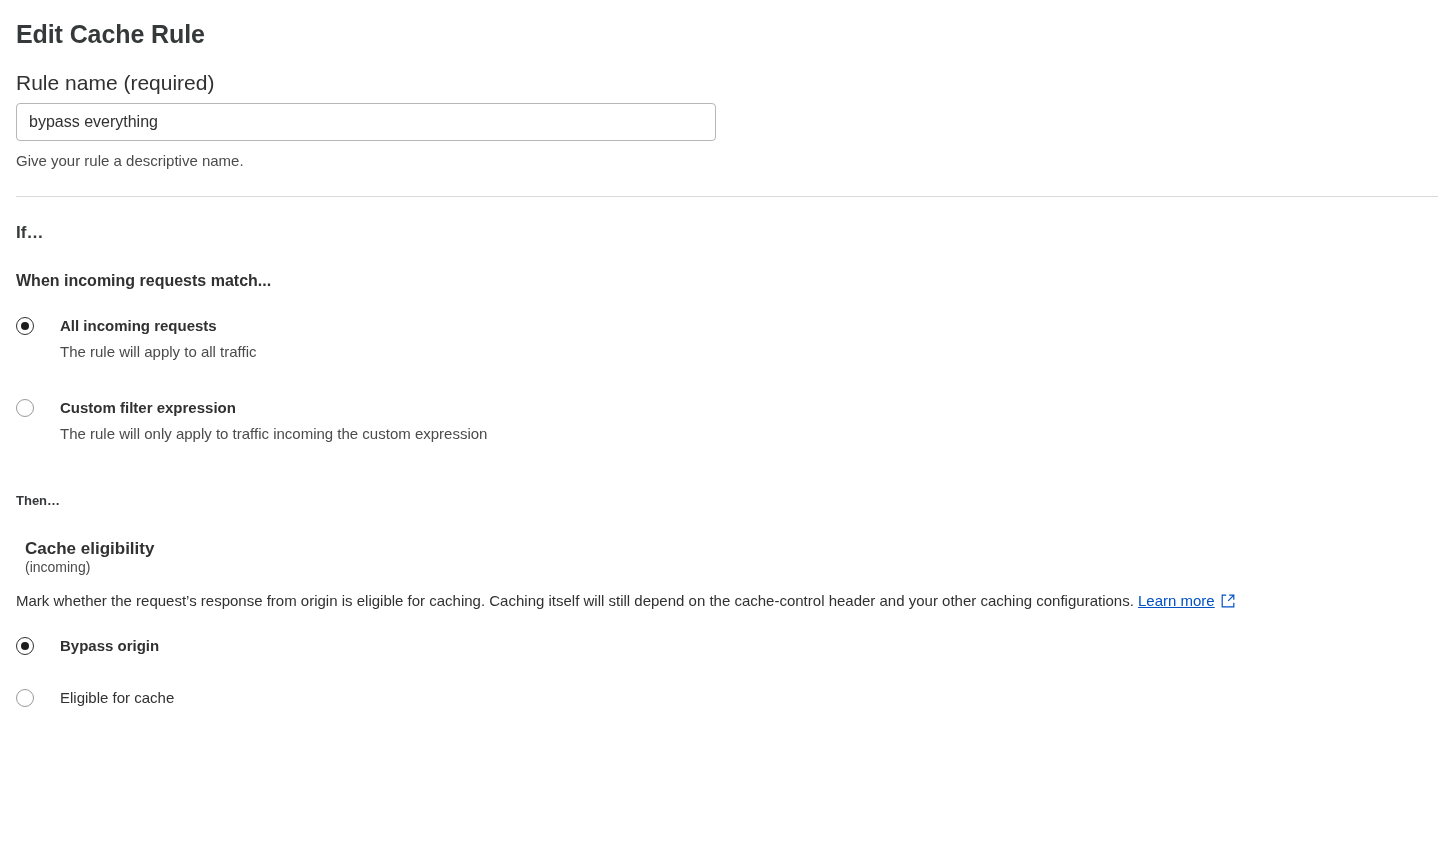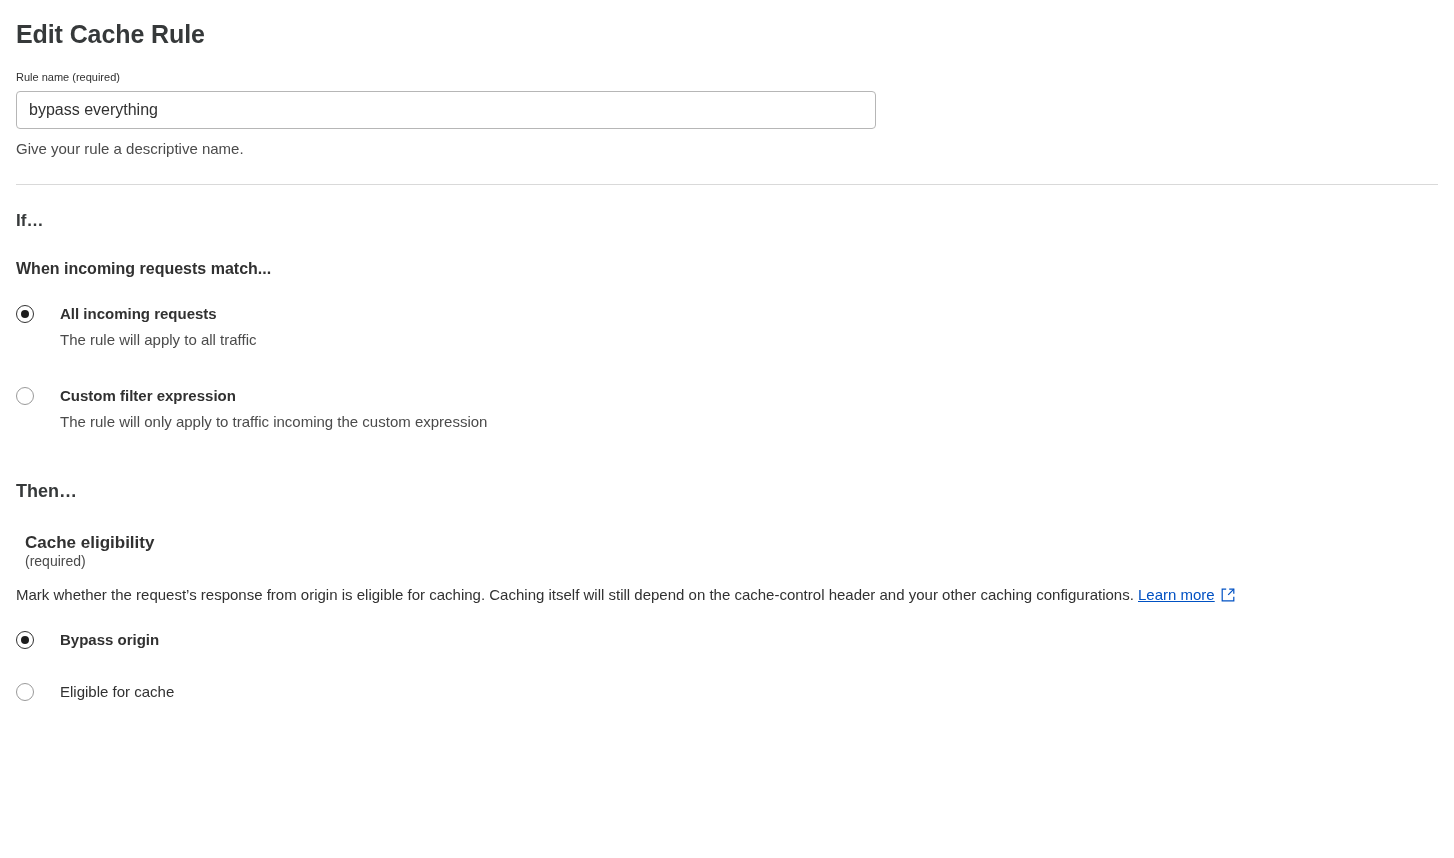--- a/index.html
+++ b/index.html
@@ -20,26 +20,26 @@
     width: 1454px;
   }
   .page-title {
     font-size: 25px;
     font-weight: bold;
     color: #36393a;
     margin: 4px 0 22px 0;
     letter-spacing: -0.1px;
   }
   .field-label {
-    font-size: 11px;
+    font-size: 21px;
     color: #313131;
     margin-bottom: 8px;
   }
   .text-input {
-    width: 860px;
+    width: 700px;
     height: 38px;
     border: 1px solid #b6b6b6;
     border-radius: 4px;
     padding: 0 12px;
     font-size: 16px;
     font-family: "Liberation Sans", sans-serif;
     color: #313131;
     background: #fff;
     outline: none;
   }
@@ -105,21 +105,21 @@
     line-height: 20px;
   }
   .radio-title.regular { font-weight: normal; }
   .radio-desc {
     font-size: 15px;
     color: #4b4b4b;
     margin-top: 6px;
     line-height: 20px;
   }
   .then-heading {
-    font-size: 18px;
+    font-size: 13px;
     font-weight: bold;
     color: #36393a;
     margin: 49px 0 0 0;
   }
   .eligibility-heading {
     font-size: 17px;
     font-weight: bold;
     color: #313131;
     margin: 31px 0 0 0;
     display: flex;
@@ -185,21 +185,21 @@
         <div class="radio-desc">The rule will only apply to traffic incoming the custom expression</div>
       </div>
     </div>
 
   </div>
 
   <div class="then-heading">Then…</div>
 
   <div class="eligibility-heading">
     <span>Cache eligibility</span>
-    <span class="eligibility-required">(required)</span>
+    <span class="eligibility-required">(incoming)</span>
   </div>
 
   <div class="body-text">
     <span>Mark whether the request’s response from origin is eligible for caching. Caching itself will still depend on the cache-control header and your other caching configurations. </span><a class="link" href="#">Learn more</a><span class="ext-icon">
       <svg width="14" height="14" viewBox="0 0 14 14" aria-hidden="true">
         <path d="M5.2 1.2 H1.2 V12.8 H12.8 V8.8" fill="none" stroke="#0051c3" stroke-width="1.2"></path>
         <path d="M8.2 1.2 H12.8 V5.8" fill="none" stroke="#0051c3" stroke-width="1.2"></path>
         <path d="M12.8 1.2 L7.2 6.8" fill="none" stroke="#0051c3" stroke-width="1.2"></path>
       </svg>
     </span>

